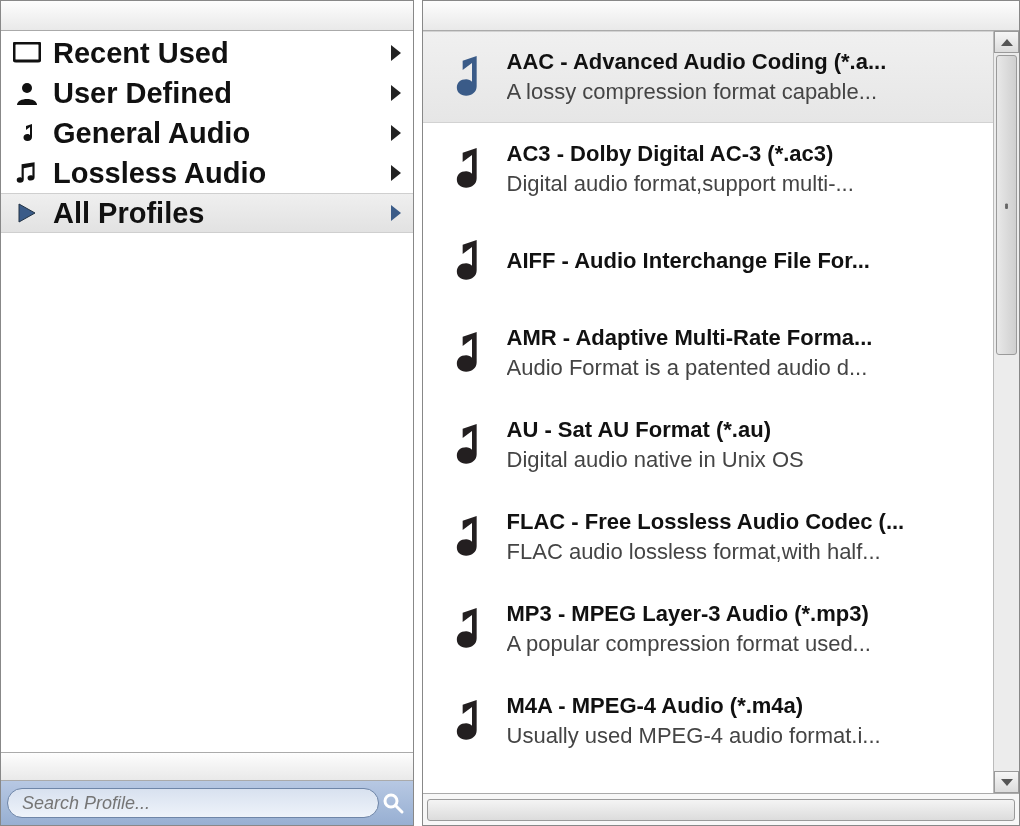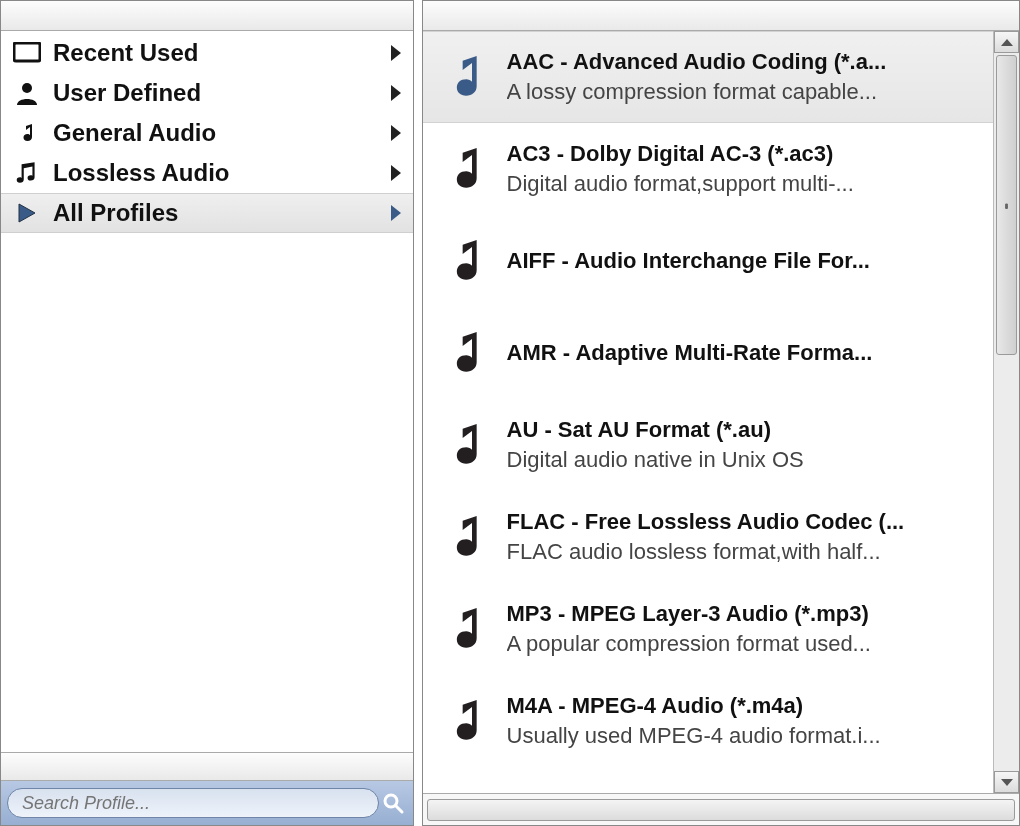--- a/index.html
+++ b/index.html
@@ -27,21 +27,21 @@
   .category-list {
     flex: 1;
     overflow: hidden;
     padding-top: 2px;
   }
   .category-row {
     display: flex;
     align-items: center;
     height: 40px;
     padding: 0 12px 0 10px;
-    font-size: 24px;
+    font-size: 29px;
     font-weight: bold;
     color: #111;
     cursor: default;
   }
   .category-row.selected {
     background: linear-gradient(#efefef,#e2e2e2);
     border-top: 1px solid #cfcfcf;
     border-bottom: 1px solid #cfcfcf;
   }
   .cat-icon {
@@ -298,20 +298,21 @@
     </div>
         </div>
         <div class="profile-row">
     <span class="p-icon">
             <svg width="56" height="56" viewBox="0 0 48 48">
               <path d="M34 6 L34 32 C34 37 30 40 25 40 C20 40 17 37 17 33 C17 29 20 26 25 26 C27 26 29 27 30 28 L30 12 L22 18 L22 10 Z" fill="#231f20"></path>
             </svg>
           </span>
     <div class="p-text">
       <div class="p-title">AMR - Adaptive Multi-Rate Forma...</div>
+      <div class="p-desc">Audio Format is a patented audio d...</div>
     </div>
         </div>
         <div class="profile-row">
     <span class="p-icon">
             <svg width="56" height="56" viewBox="0 0 48 48">
               <path d="M34 6 L34 32 C34 37 30 40 25 40 C20 40 17 37 17 33 C17 29 20 26 25 26 C27 26 29 27 30 28 L30 12 L22 18 L22 10 Z" fill="#231f20"></path>
             </svg>
           </span>
     <div class="p-text">
       <div class="p-title">AU - Sat AU Format (*.au)</div>

